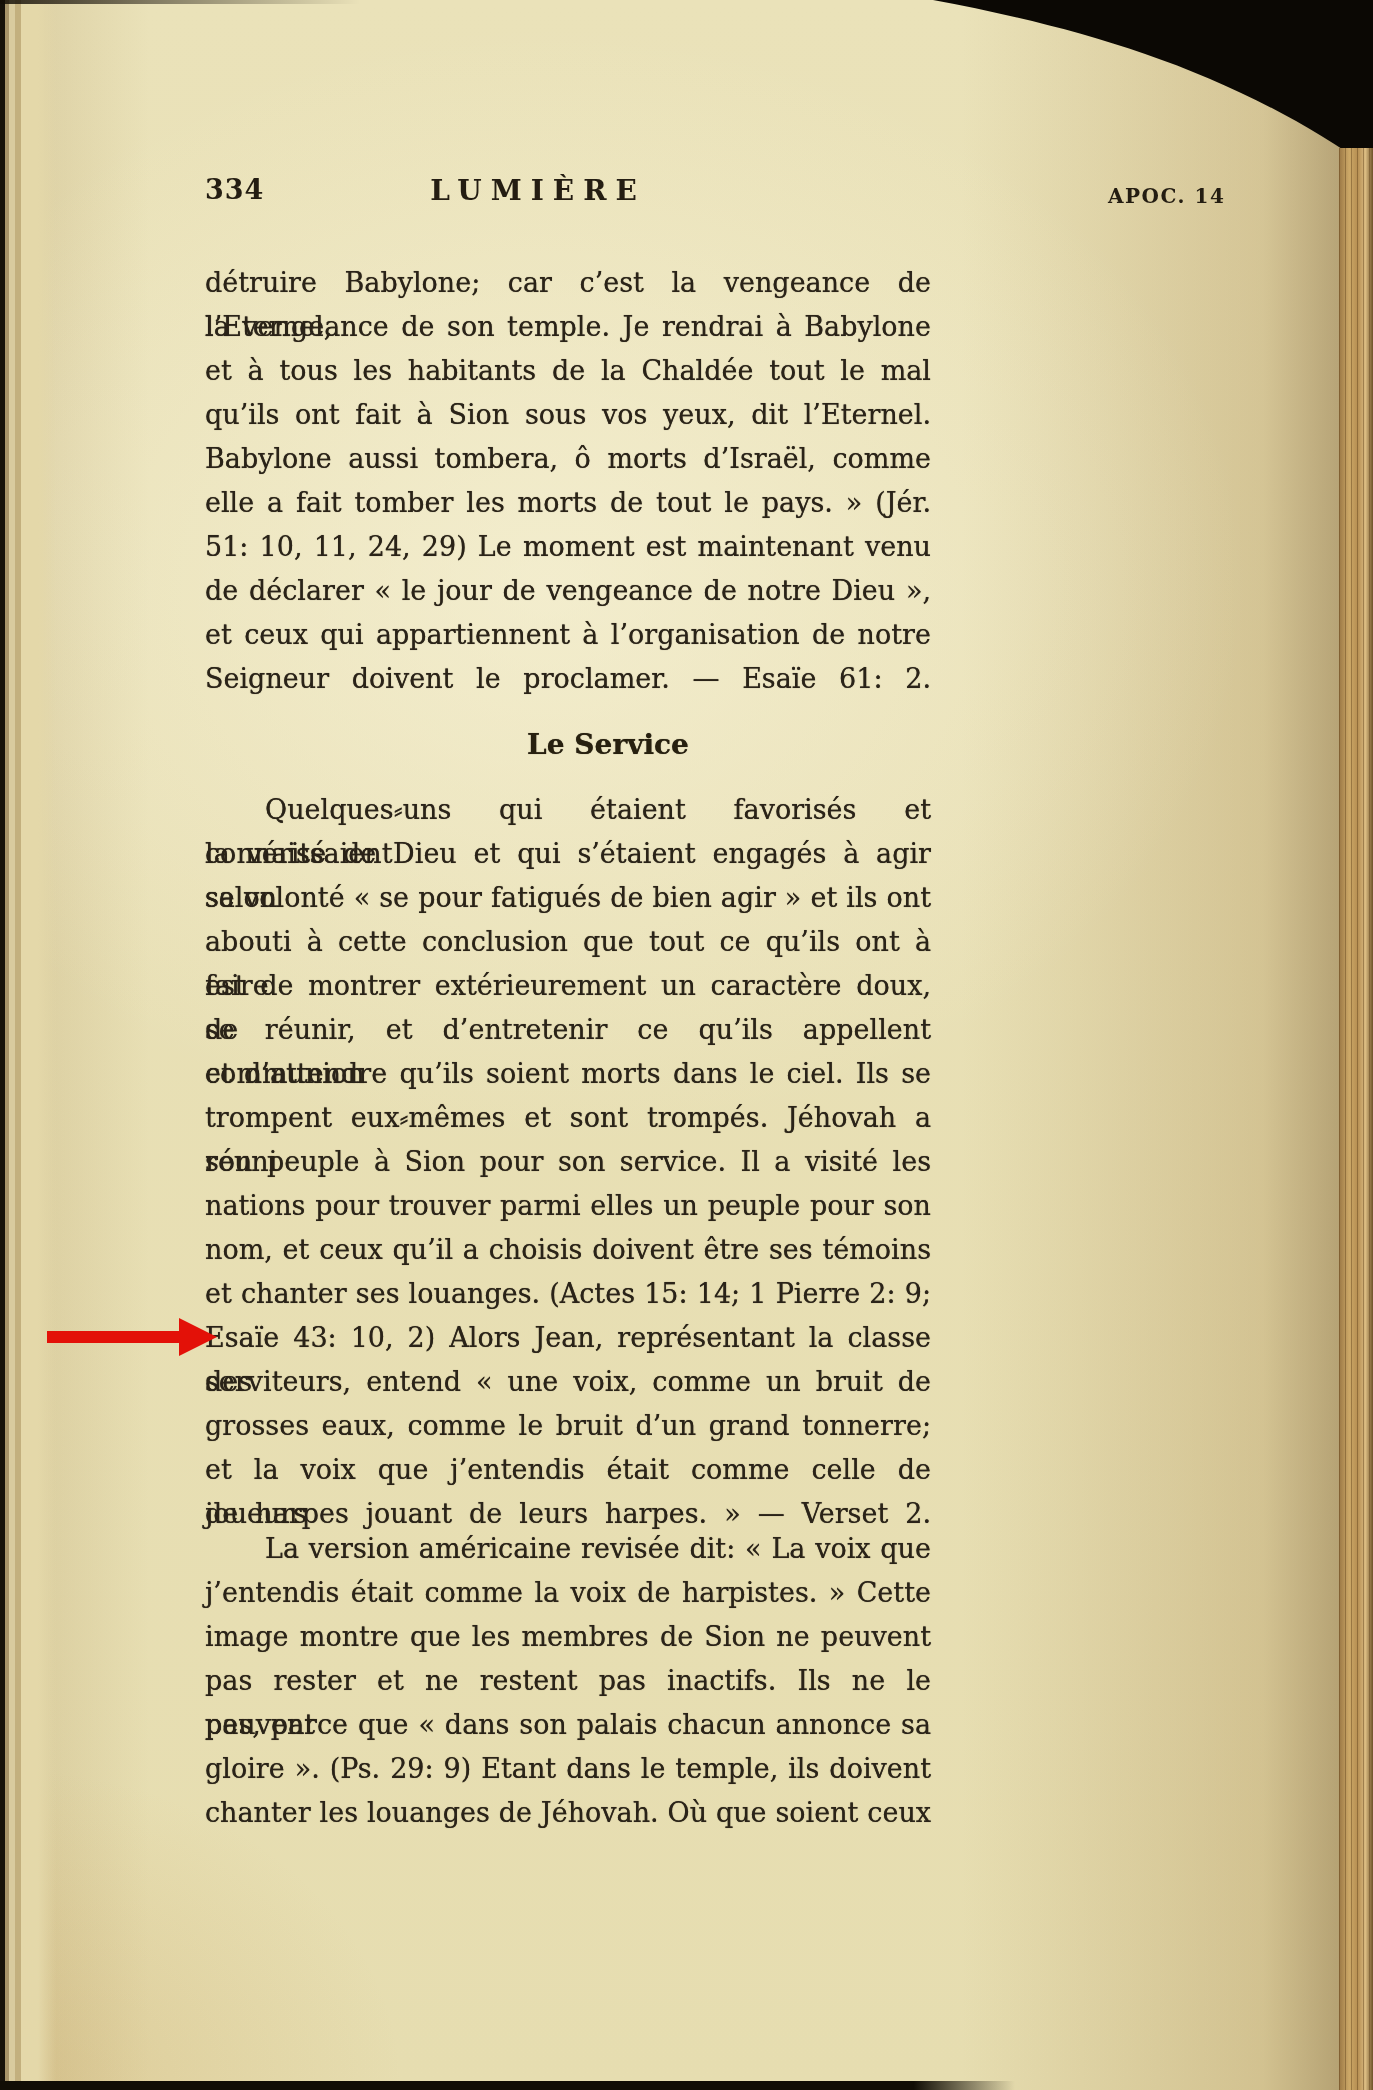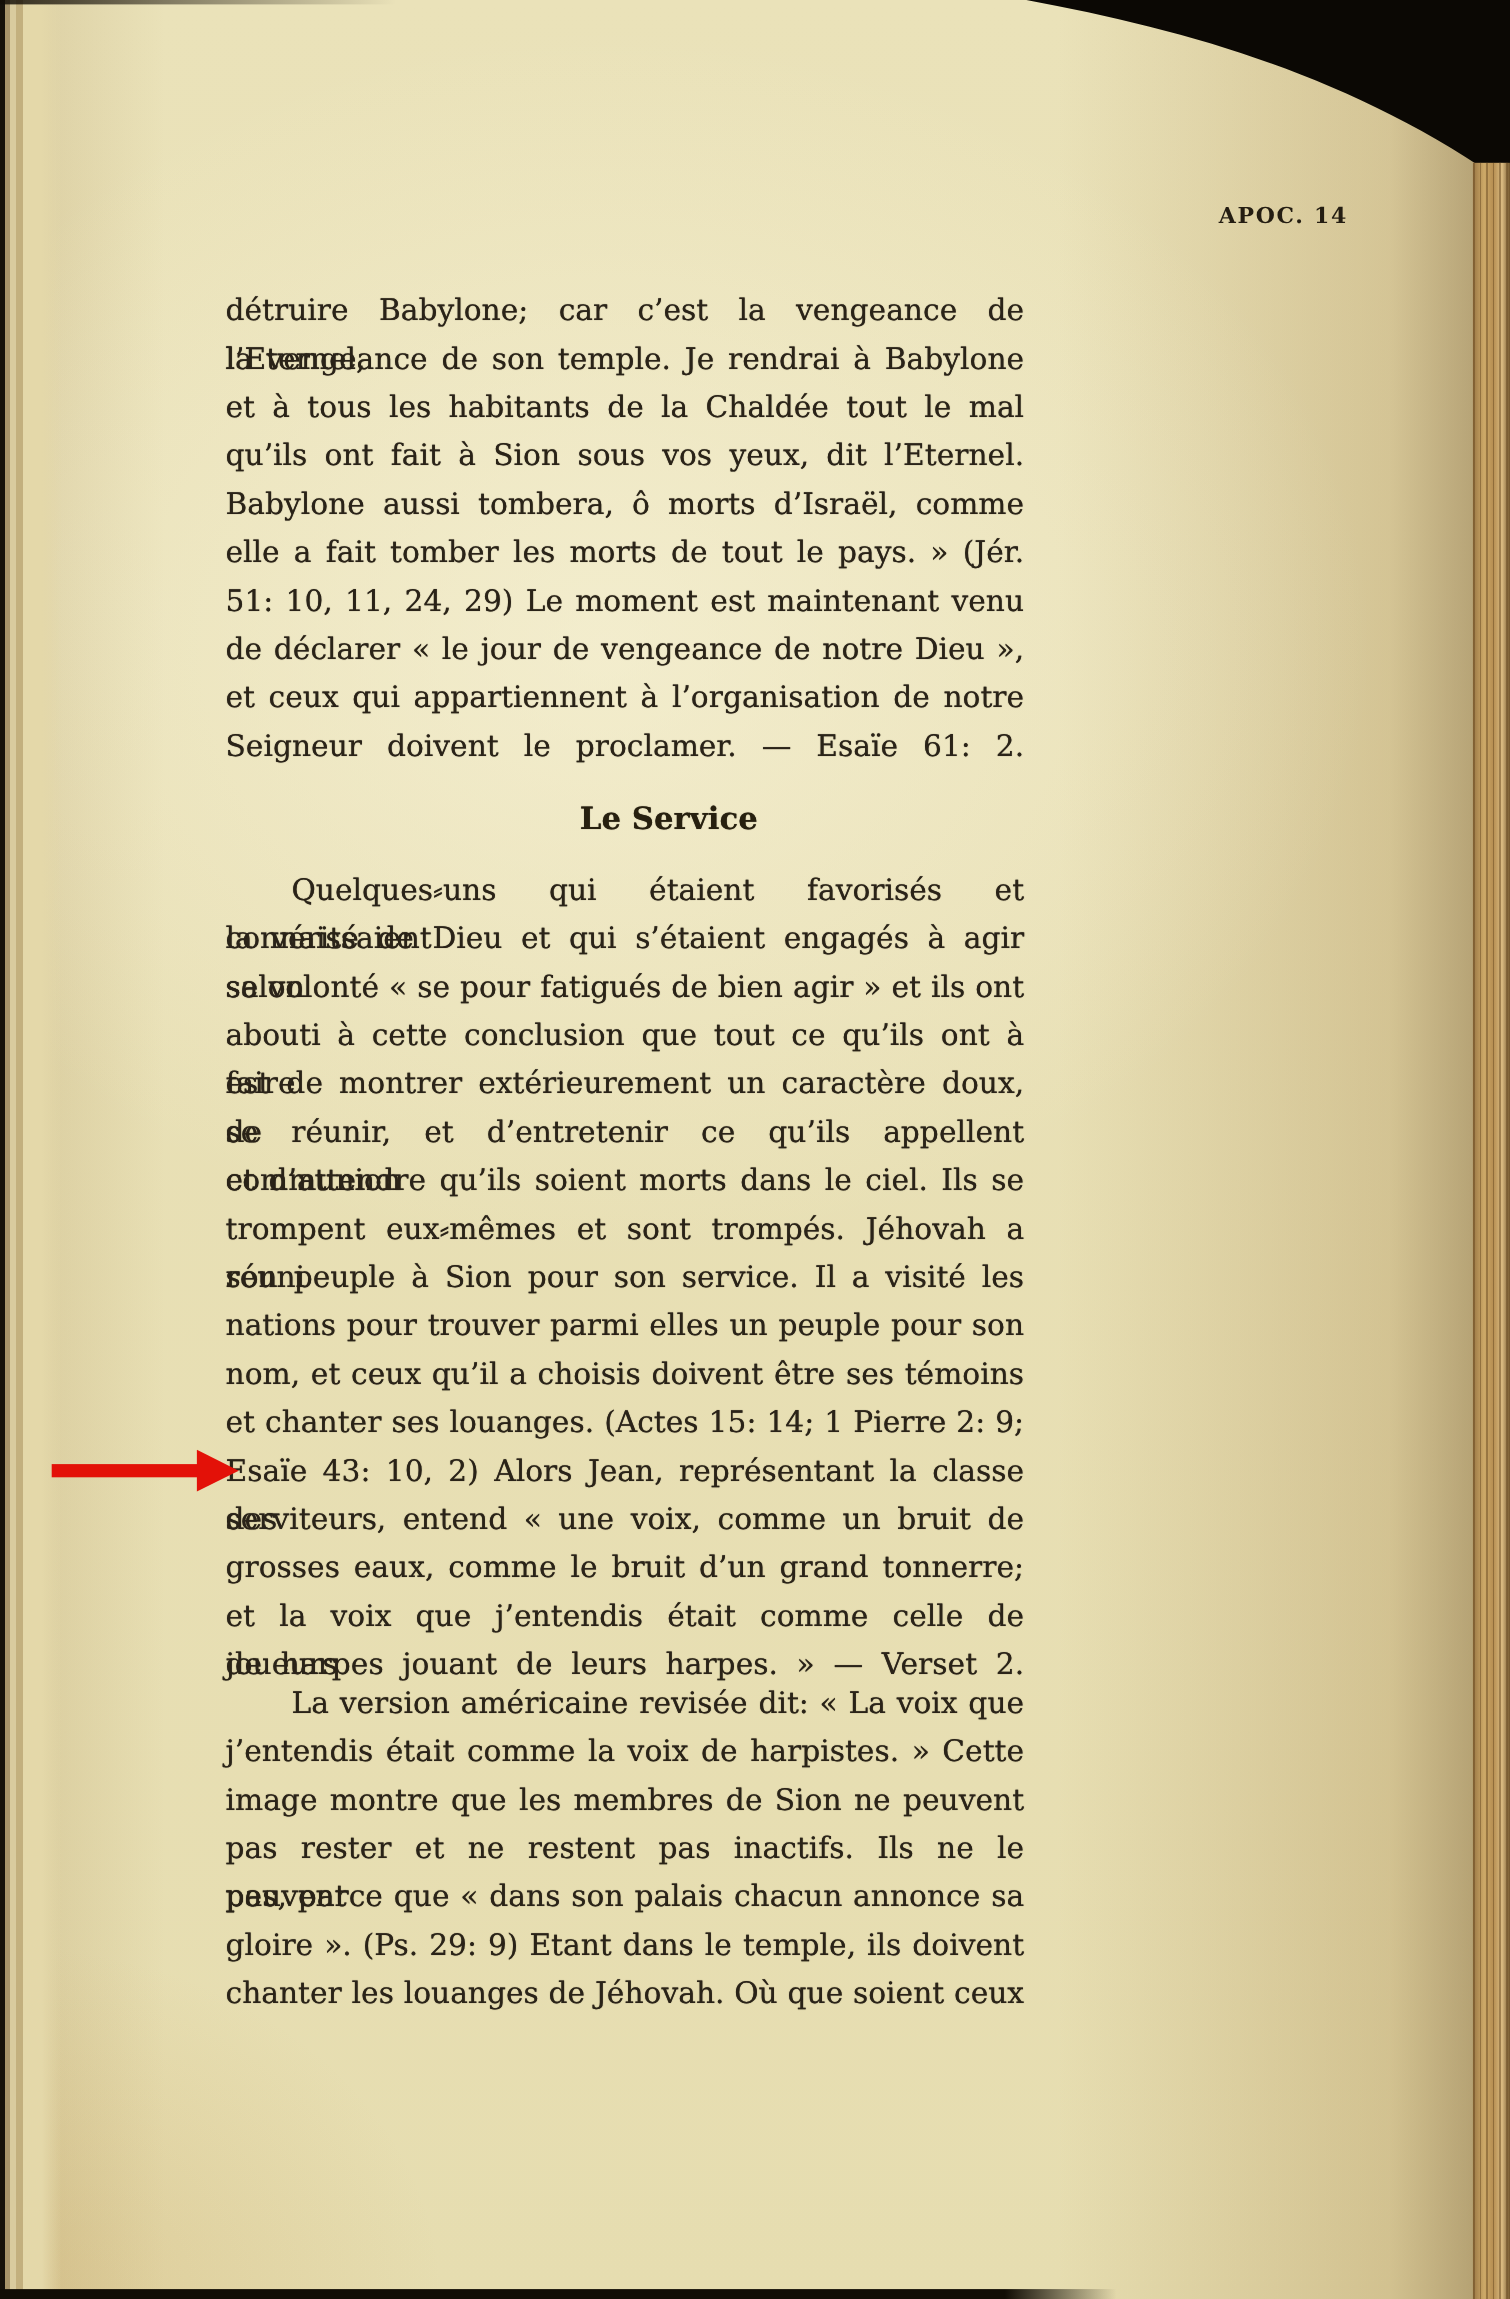--- a/index.html
+++ b/index.html
@@ -77,20 +77,24 @@
 <div class="paper">
 
   <div class="binding-left"></div>
   <div class="top-edge"></div>
   <svg class="corner-black" viewBox="0 0 440 170" preserveAspectRatio="none">
     <path d="M0,0 C150,28 300,70 440,170 L440,0 Z" fill="#0b0804"></path>
   </svg>
   <div class="page-stack"></div>
   <div class="bottom-edge"></div>
 
+  <div class="header">
+    <span class="page-number">334</span>
+    <span class="running-title">LUMIÈRE</span>
+  </div>
   <span class="running-ref">APOC. 14</span>
 
   <div class="para p1">
       <div class="line">détruire Babylone; car c’est la vengeance de l’Eternel,</div>
       <div class="line">la vengeance de son temple. Je rendrai à Babylone</div>
       <div class="line">et à tous les habitants de la Chaldée tout le mal</div>
       <div class="line">qu’ils ont fait à Sion sous vos yeux, dit l’Eternel.</div>
       <div class="line">Babylone aussi tombera, ô morts d’Israël, comme</div>
       <div class="line">elle a fait tomber les morts de tout le pays. » (Jér.</div>
       <div class="line">51: 10, 11, 24, 29) Le moment est maintenant venu</div>

